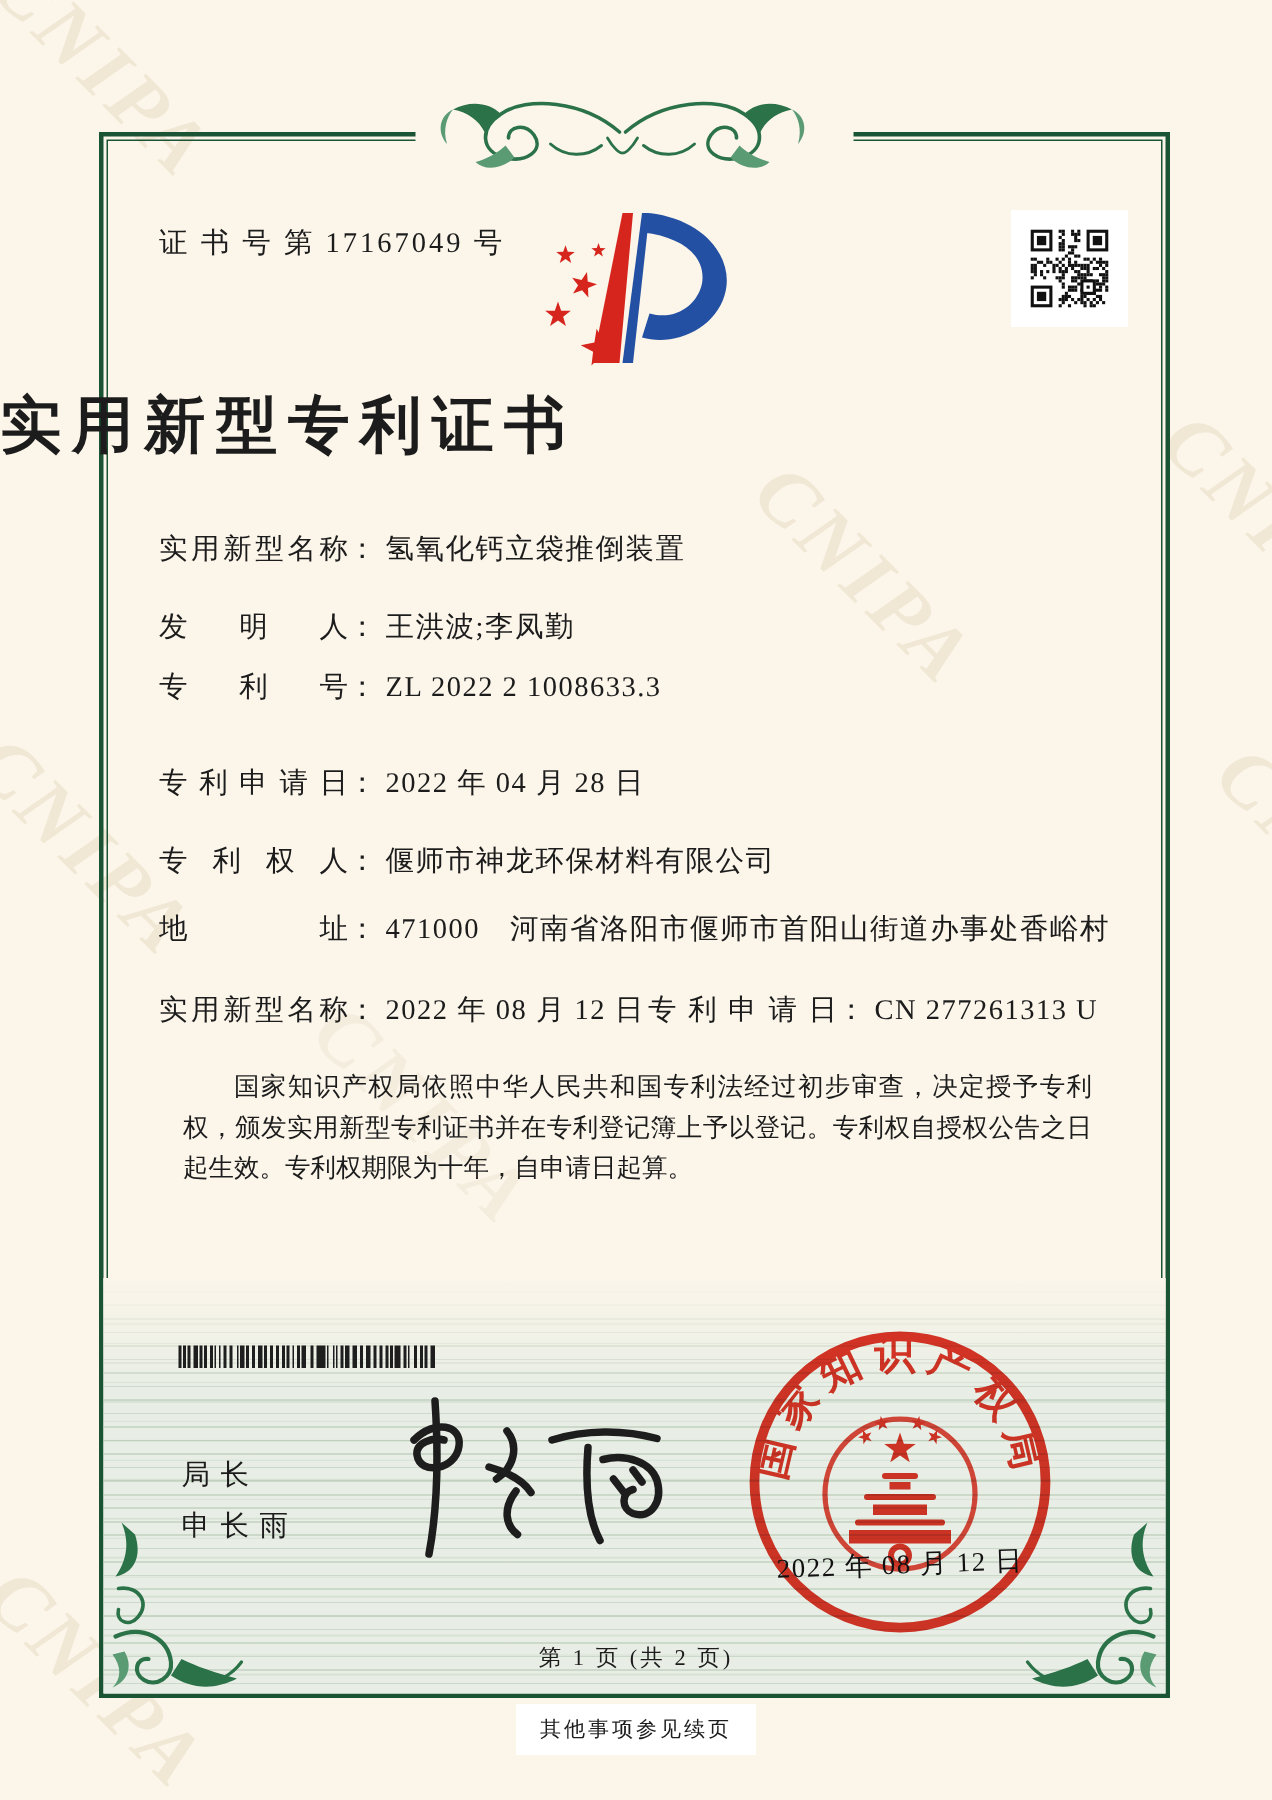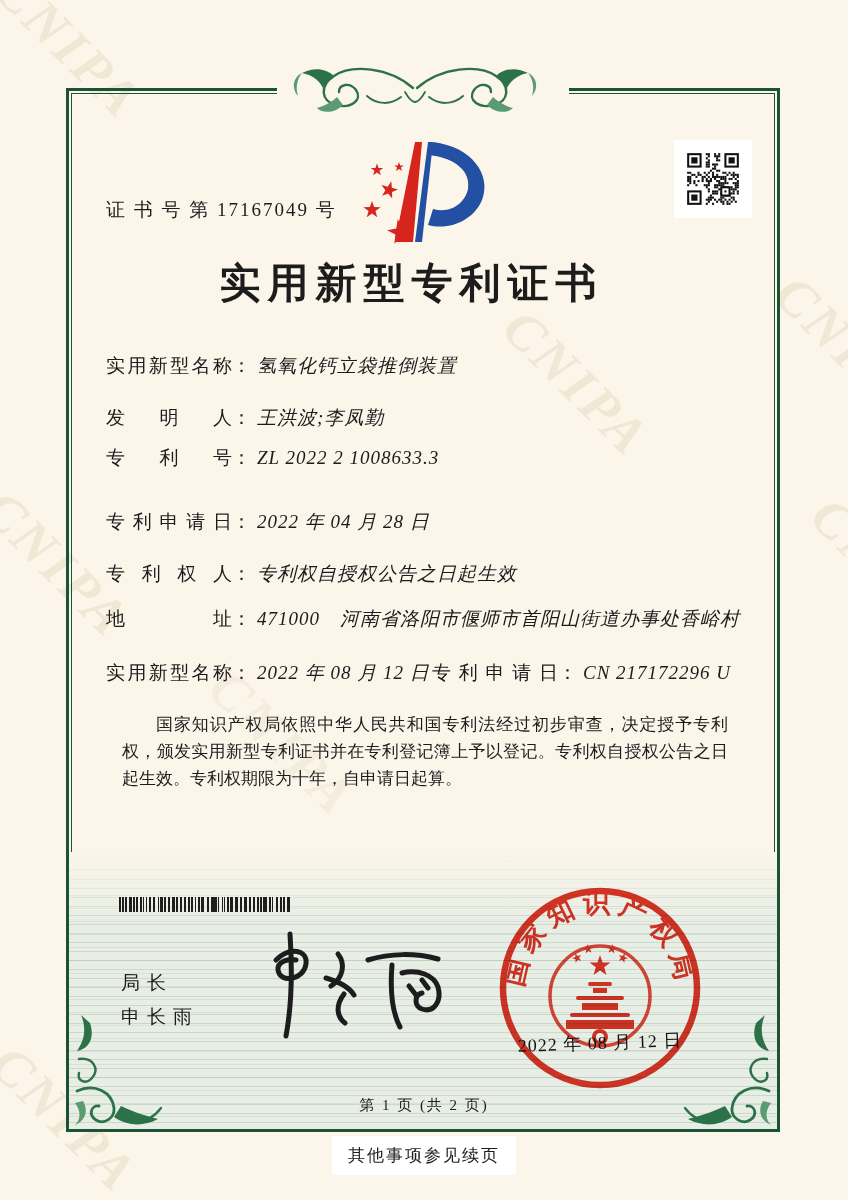--- a/index.html
+++ b/index.html
@@ -45,33 +45,33 @@
   }
   
   .ornament-top{
     position:absolute;left:50%;top:-29px;transform:translateX(-50%);
     width:276px;height:56px;background:#fbf5ea;padding:0 8px;
   }
   .corner-orn{position:absolute;bottom:2px;width:92px;height:112px;}
   .corner-orn.left{left:2px;}
   .corner-orn.right{right:2px;transform:scaleX(-1);}
   
-  .cert-no{position:absolute;z-index:2;left:106px;top:149px;font-size:19px;letter-spacing:2px;margin-top:48px;}
+  .cert-no{position:absolute;z-index:2;left:106px;top:149px;font-size:19px;letter-spacing:2px;}
   .logo{position:absolute;z-index:2;left:352px;top:130px;width:150px;height:124px;}
   .qr-panel{position:absolute;z-index:2;left:674px;top:140px;width:78px;height:78px;background:#fff;}
   .qr-panel svg{position:absolute;left:9px;top:9px;}
   .page-title{
-    position:absolute;z-index:2;left:0;top:256px;width:823px;text-align:center;
+    position:absolute;z-index:2;left:0;top:256px;width:823px;
     font-size:41px;font-weight:bold;letter-spacing:7px;
   }
   
   .field-row{position:absolute;z-index:2;left:106px;width:640px;font-size:19px;white-space:nowrap;}
   .flabel{display:inline-block;width:126px;text-align:justify;text-align-last:justify;vertical-align:top;}
   .colon{display:inline-block;}
-  .fvalue{display:inline-block;padding-left:6px;letter-spacing:1px;font-style:italic;}
+  .fvalue{display:inline-block;padding-left:6px;letter-spacing:1px;}
   .grant-col2{position:absolute;left:326px;top:0;white-space:nowrap;}
   
   .body-text{
     position:absolute;z-index:2;left:106px;top:695px;width:638px;
     font-size:17px;line-height:27px;text-align:justify;
   }
   .body-text p{margin:16px;text-indent:2em;}
   
   .barcode{position:absolute;z-index:3;left:119px;top:897px;width:219px;height:15px;font-size:0;}
   .barcode span{display:inline-block;height:100%;background:#1e1e1e;vertical-align:top;}
@@ -79,21 +79,21 @@
   .director-name{position:absolute;z-index:3;left:121px;top:1004px;font-size:19px;letter-spacing:7px;}
   .signature{position:absolute;z-index:3;left:250px;top:928px;width:200px;height:112px;}
   .seal{position:absolute;z-index:3;left:496px;top:884px;width:208px;height:208px;mix-blend-mode:multiply;opacity:.95;}
   .seal-date{
     position:absolute;z-index:4;left:498px;top:1031px;width:204px;text-align:center;
     font-size:18px;letter-spacing:1px;transform:rotate(-2deg);color:#111;
   }
   .page-info{position:absolute;z-index:3;left:0;top:1096px;width:848px;text-align:center;font-size:15px;letter-spacing:2px;}
   .note-box{
     position:absolute;z-index:2;left:50%;top:1136px;transform:translateX(-50%);
-    background:#fff;padding:8px 16px;font-size:17px;letter-spacing:2px;white-space:nowrap;
+    background:#fff;padding:8px 16px;font-size:14px;letter-spacing:2px;white-space:nowrap;
   }
   .green-stroke{stroke:#2c7249;fill:none;stroke-linecap:round;}
   .green-fill{fill:#2c7249;stroke:none;}
   .green-fill-lt{fill:#5a9b74;stroke:none;}
 </style>
 </head>
 <body>
 
 <span class="wm wm1">CNIPA</span>
 <span class="wm wm2">CNIPA</span>
@@ -369,29 +369,29 @@
 <div class="field-row" style="top:405px">
   <span class="flabel">发明人</span><span class="colon">：</span><span class="fvalue">王洪波;李凤勤</span>
 </div>
 <div class="field-row" style="top:445px">
   <span class="flabel">专利号</span><span class="colon">：</span><span class="fvalue">ZL 2022 2 1008633.3</span>
 </div>
 <div class="field-row" style="top:509px">
   <span class="flabel">专利申请日</span><span class="colon">：</span><span class="fvalue">2022 年 04 月 28 日</span>
 </div>
 <div class="field-row" style="top:561px">
-  <span class="flabel">专利权人</span><span class="colon">：</span><span class="fvalue">专利权自授权公告之日起生效</span>
+  <span class="flabel">专利权人</span><span class="colon">：</span><span class="fvalue">偃师市神龙环保材料有限公司</span>
 </div>
 <div class="field-row" style="top:606px">
   <span class="flabel">地址</span><span class="colon">：</span><span class="fvalue">471000　河南省洛阳市偃师市首阳山街道办事处香峪村</span>
 </div>
 <div class="field-row" style="top:660px">
   <span class="flabel">实用新型名称</span><span class="colon">：</span><span class="fvalue">2022 年 08 月 12 日</span>
   <span class="grant-col2">
-    <span class="flabel">专利申请日</span><span class="colon">：</span><span class="fvalue">CN 217172296 U</span>
+    <span class="flabel">专利申请日</span><span class="colon">：</span><span class="fvalue">CN 277261313 U</span>
   </span>
 </div>
 
 <div class="body-text">
   <p>国家知识产权局依照中华人民共和国专利法经过初步审查，决定授予专利权，颁发实用新型专利证书并在专利登记簿上予以登记。专利权自授权公告之日起生效。专利权期限为十年，自申请日起算。</p>
 </div>
 
 <div class="barcode" id="barcode"><span style="width: 1.6px; margin-right: 1.6px;"></span><span style="width: 1.4px; margin-right: 1.9px;"></span><span style="width: 1.3px; margin-right: 2.5px;"></span><span style="width: 2.5px; margin-right: 1.4px;"></span><span style="width: 1.6px; margin-right: 1px;"></span><span style="width: 2.5px; margin-right: 2px;"></span><span style="width: 1.7px; margin-right: 1.4px;"></span><span style="width: 1.1px; margin-right: 1.5px;"></span><span style="width: 1.5px; margin-right: 1.8px;"></span><span style="width: 1.8px; margin-right: 2.1px;"></span><span style="width: 2.2px; margin-right: 2.5px;"></span><span style="width: 1.3px; margin-right: 1.3px;"></span><span style="width: 2.9px; margin-right: 1px;"></span><span style="width: 1.7px; margin-right: 1.6px;"></span><span style="width: 2.8px; margin-right: 2px;"></span><span style="width: 2.5px; margin-right: 1.4px;"></span><span style="width: 2.1px; margin-right: 1.6px;"></span><span style="width: 2.3px; margin-right: 1.8px;"></span><span style="width: 2px; margin-right: 2.1px;"></span><span style="width: 1.8px; margin-right: 0.8px;"></span><span style="width: 2.7px; margin-right: 1.3px;"></span><span style="width: 1.3px; margin-right: 1.9px;"></span><span style="width: 2.4px; margin-right: 0.9px;"></span><span style="width: 3px; margin-right: 2.4px;"></span><span style="width: 2.2px; margin-right: 2px;"></span><span style="width: 2.8px; margin-right: 0.9px;"></span><span style="width: 2.2px; margin-right: 1.8px;"></span><span style="width: 1px; margin-right: 2.2px;"></span><span style="width: 1.7px; margin-right: 0.8px;"></span><span style="width: 1.4px; margin-right: 1.3px;"></span><span style="width: 2.4px; margin-right: 1.2px;"></span><span style="width: 3px; margin-right: 2.1px;"></span><span style="width: 2.8px; margin-right: 1.4px;"></span><span style="width: 2.4px; margin-right: 2px;"></span><span style="width: 3px; margin-right: 1.5px;"></span><span style="width: 2.1px; margin-right: 2.4px;"></span><span style="width: 2.1px; margin-right: 1.4px;"></span><span style="width: 2px; margin-right: 1.9px;"></span><span style="width: 1.7px; margin-right: 1.4px;"></span><span style="width: 3.3px; margin-right: 2.6px;"></span><span style="width: 1.4px; margin-right: 1px;"></span><span style="width: 1.6px; margin-right: 2.5px;"></span><span style="width: 2.6px; margin-right: 1.5px;"></span><span style="width: 1.7px; margin-right: 1.7px;"></span><span style="width: 1.6px; margin-right: 1.9px;"></span><span style="width: 2.9px; margin-right: 2.5px;"></span></div>
 
 <div class="director-title">局长</div>

